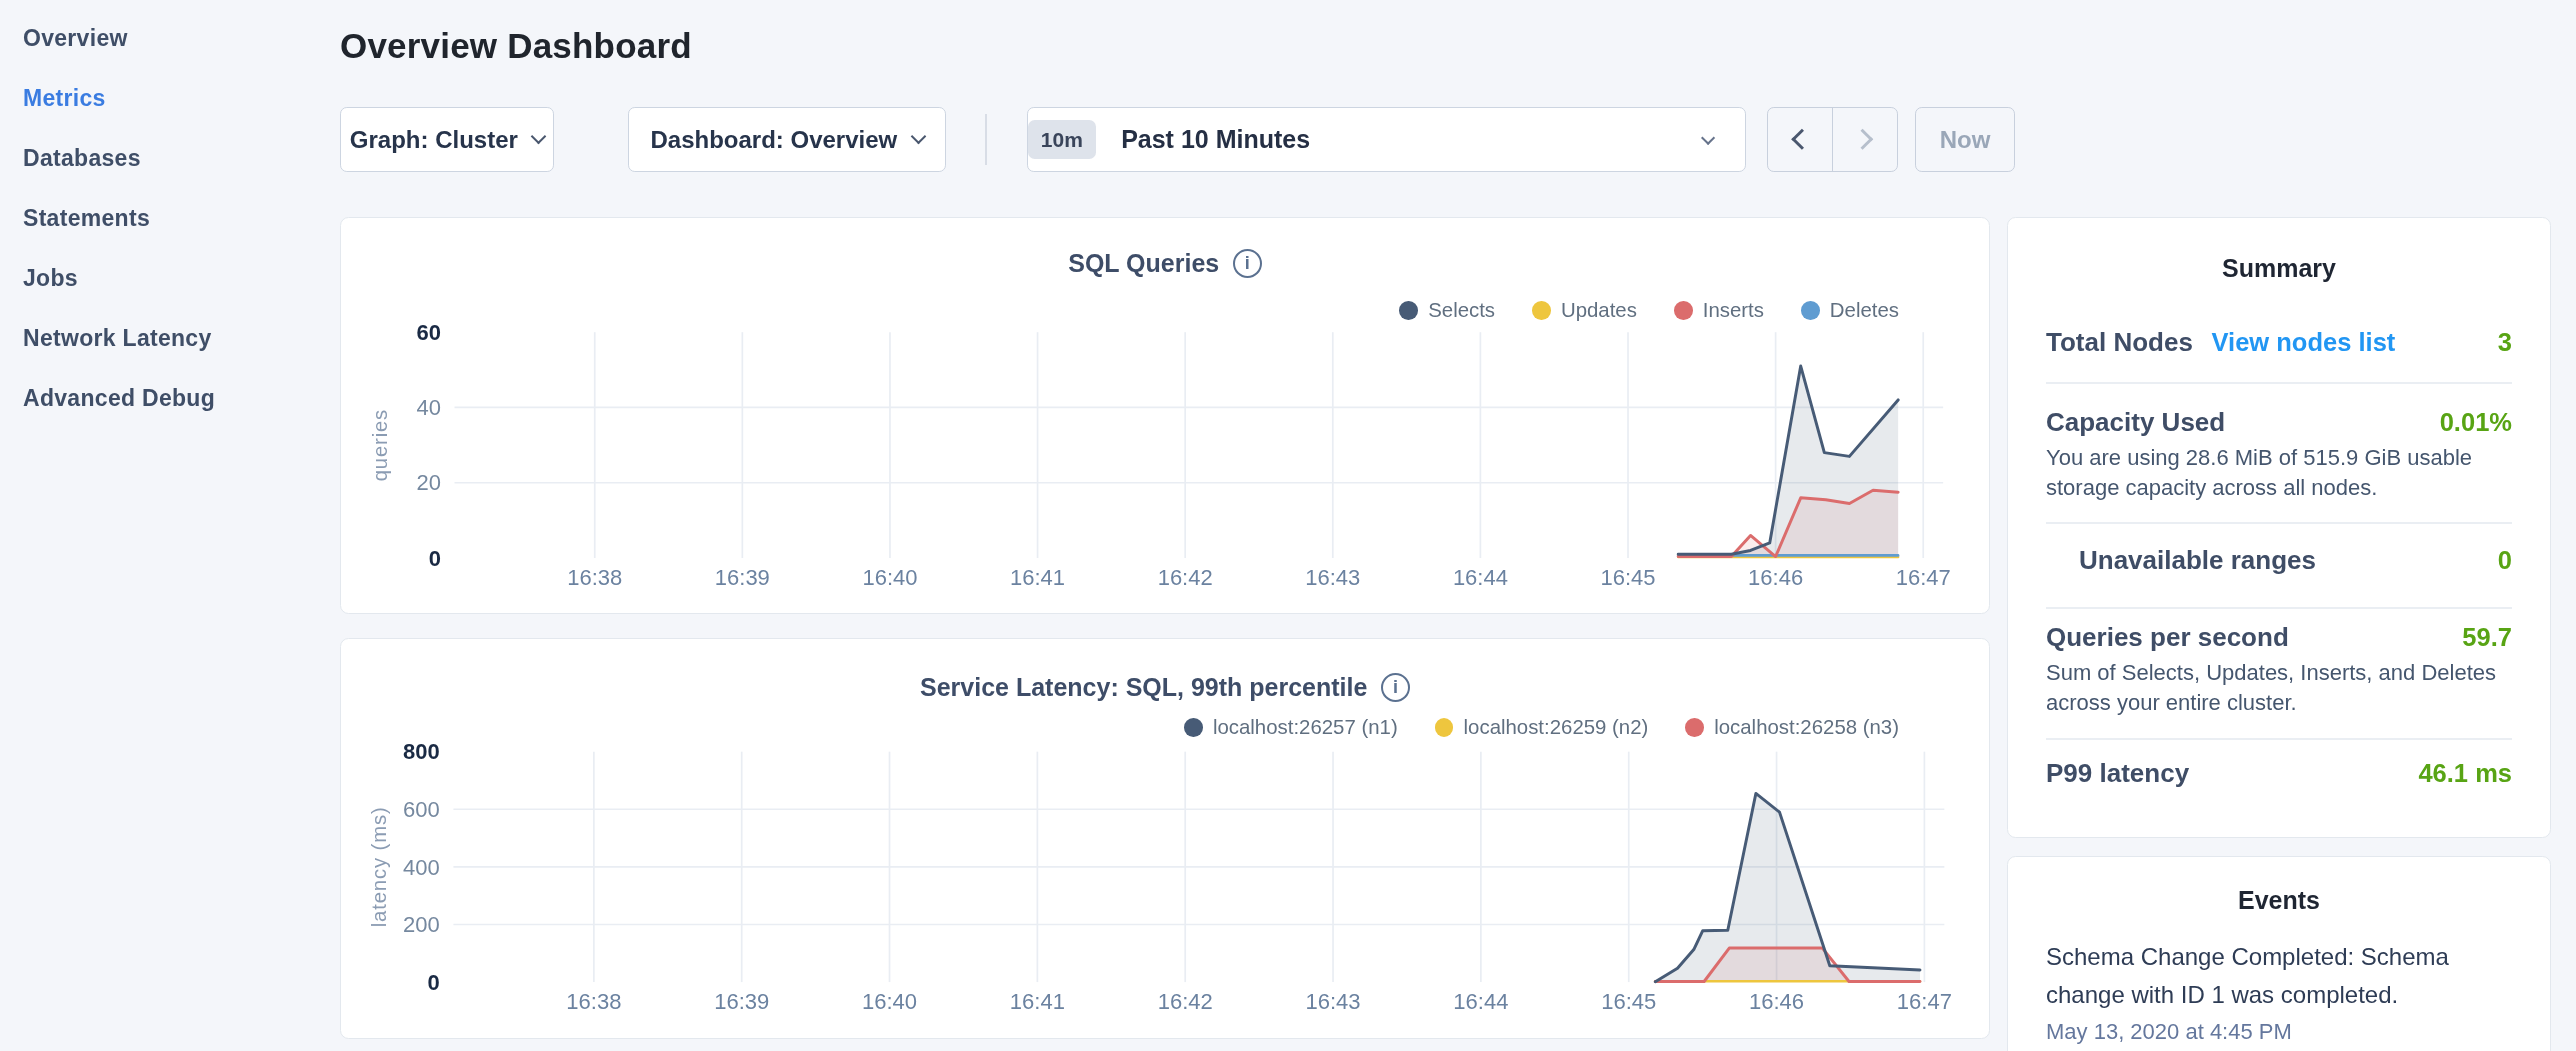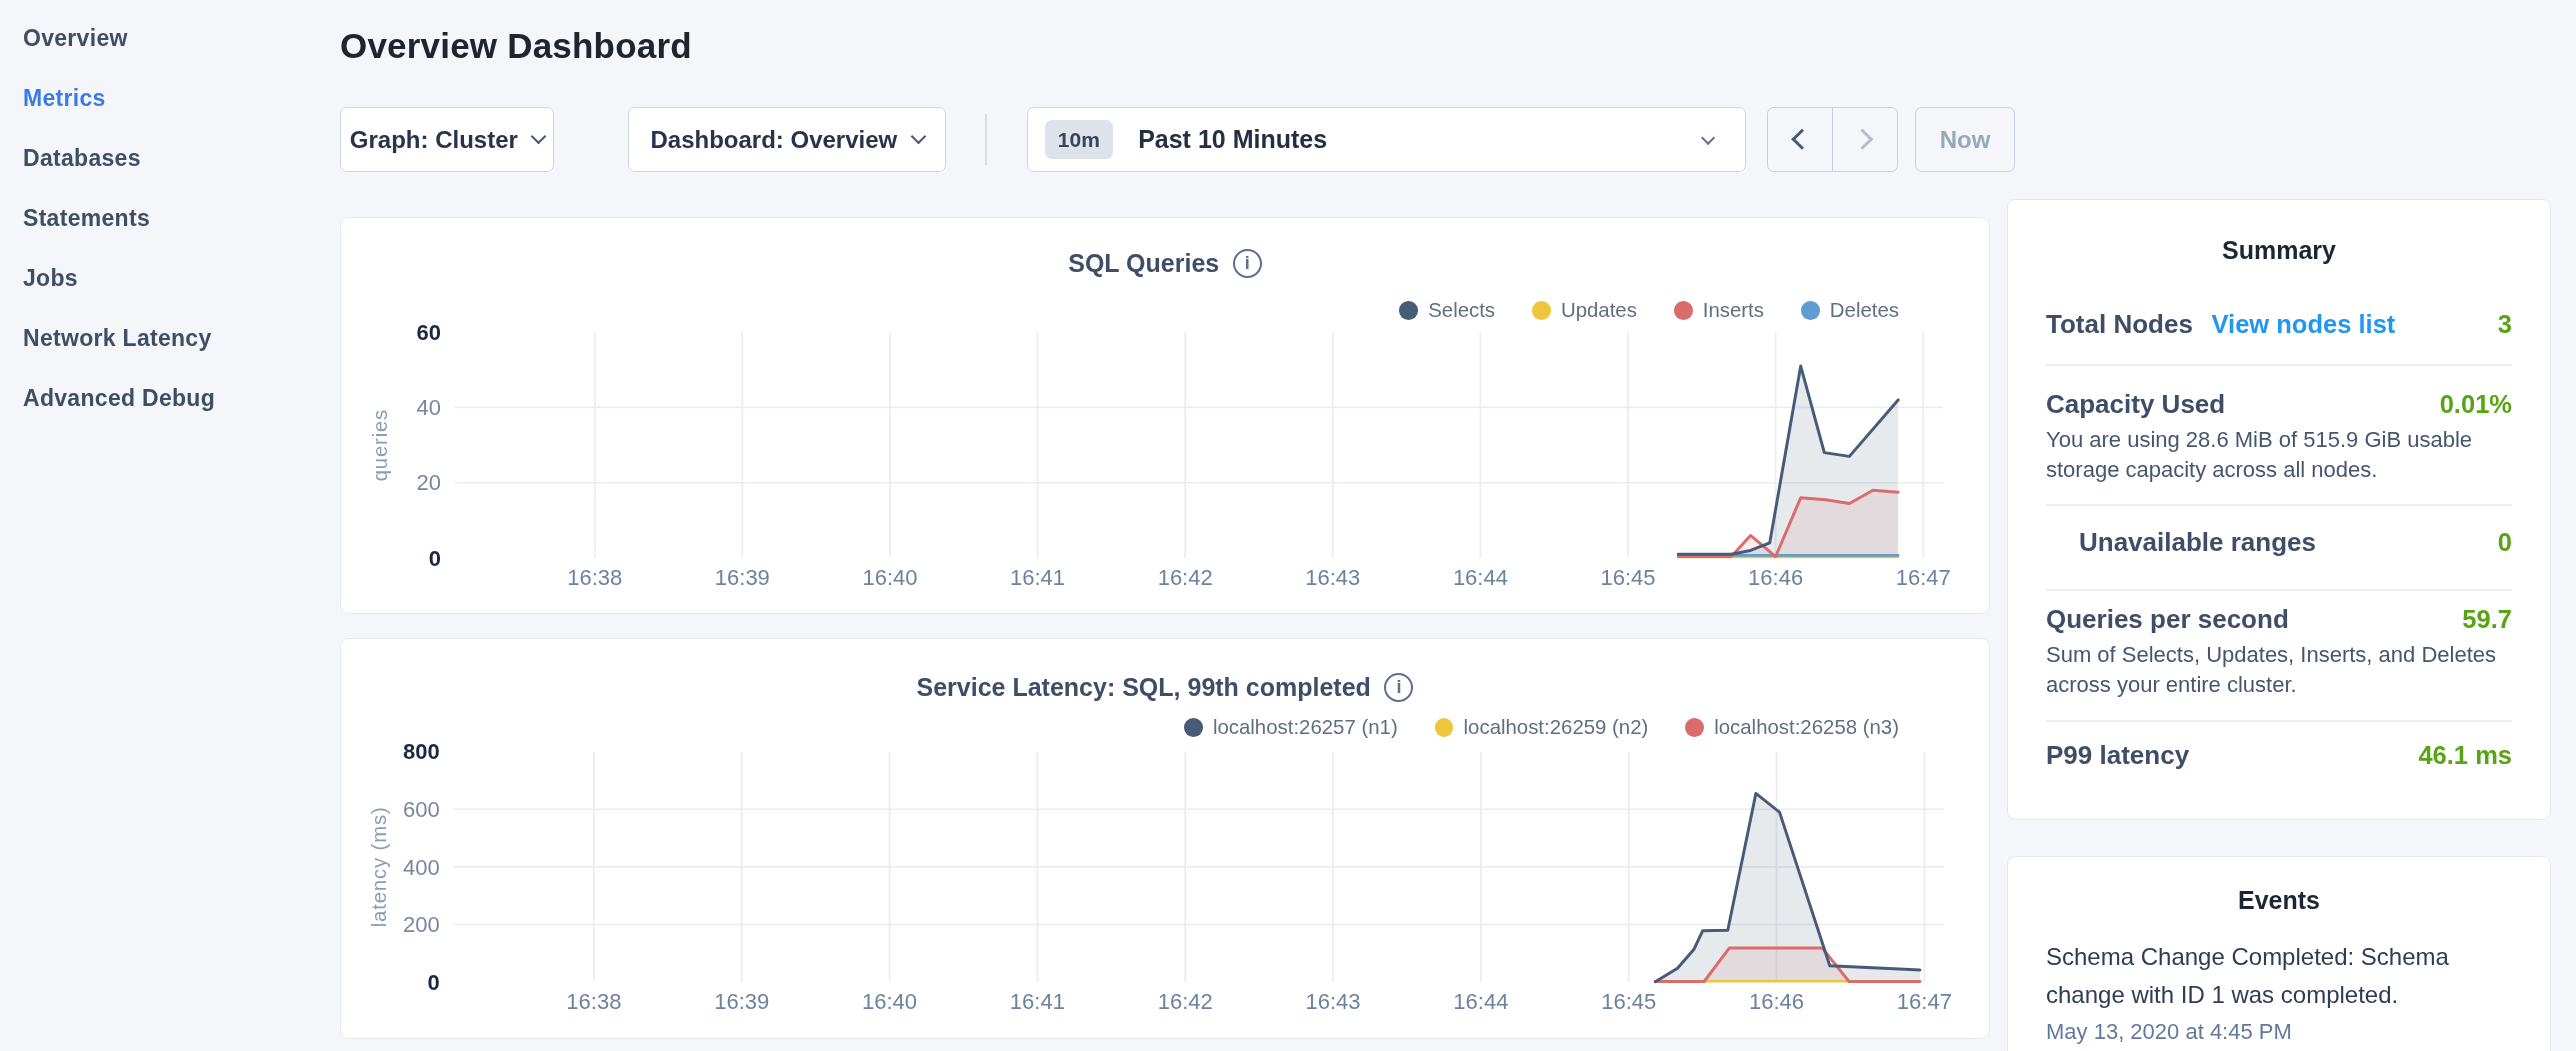--- a/index.html
+++ b/index.html
@@ -26,21 +26,21 @@
     display:flex; align-items:center; justify-content:center;
     font-size:24px; font-weight:700; color:#27344b; cursor:pointer;
   }
   .chev { display:inline-block; border-style:solid; border-color:#4a576e; border-width:0 2.6px 2.6px 0; }
   .chev.down  { width:11px; height:11px; transform:rotate(45deg); margin-left:15.3px; margin-top:-5.1px; }
   .chev.left  { width:14.5px; height:14.5px; transform:rotate(135deg); border-width:0 3.4px 3.4px 0; margin-left:5.1px; }
   .chev.right { width:14.5px; height:14.5px; transform:rotate(-45deg); border-width:0 3.4px 3.4px 0; margin-right:5.1px; }
   .toolbar-divider { position:absolute; left:985px; top:114px; width:1.7px; height:51px; background:#d8dde6; }
   .time-picker { position:absolute; left:1027px; top:107px; width:719px; height:65px; background:#fff;
     border:1.7px solid #cdd5e1; border-radius:6.8px; display:flex; align-items:center; cursor:pointer; }
-  .tw-badge { margin-left:17px; background:#dee3eb; border-radius:6.8px; padding:7.7px 12.8px;
+  .tw-badge { background:#dee3eb; border-radius:6.8px; padding:7.7px 12.8px;
     font-size:21px; font-weight:700; color:#39445a; }
   .tw-label { margin-left:25.5px; font-size:25px; font-weight:700; color:#252f44; }
   .tw-caret { position:absolute; right:32px; width:10.2px; height:10.2px; border-style:solid;
     border-color:#66738b; border-width:0 2.1px 2.1px 0; transform:rotate(45deg); margin-top:-3.4px; }
   .range-nav { position:absolute; left:1767px; top:107px; width:131px; height:65px;
     border:1.7px solid #c8d0dd; border-radius:6.8px; display:flex; }
   .range-nav .half { flex:1; display:flex; align-items:center; justify-content:center; cursor:pointer; }
   .range-nav .half:first-child { border-right:1.7px solid #c8d0dd; }
   .range-nav .disabled .chev { border-color:#b6bfcc; cursor:default; }
   .now-btn { position:absolute; left:1915px; top:107px; width:100px; height:65px;
@@ -56,21 +56,21 @@
   .chart-title { font-size:25px; font-weight:700; color:#3e4d68; }
   .info-icon { width:29px; height:29px; border:2.1px solid #5b7190; border-radius:50%;
     display:flex; align-items:center; justify-content:center;
     font-size:18px; font-weight:700; color:#5b7190; cursor:pointer; }
   .legend { position:absolute; right:90px; display:flex; gap:37px; }
   .legend-item { display:flex; align-items:center; gap:10.2px; font-size:20.4px; color:#606f80; }
   .legend-dot { width:18.7px; height:18.7px; border-radius:50%; }
   .chart-svg { position:absolute; left:0; top:0; width:100%; height:100%; }
   svg text { font-family:"Liberation Sans", sans-serif; }
   
-  .summary-card { left:2007px; top:199px; width:544px; height:621px; }
+  .summary-card { left:2007px; top:217px; width:544px; height:621px; }
   .events-card  { left:2007px; top:856px; width:544px; height:255px; }
   .card-heading { position:absolute; width:100%; text-align:center;
     font-size:25px; font-weight:700; color:#1f2633; }
   .srow { position:absolute; left:38px; right:38px; display:flex; align-items:baseline; }
   .srow .lbl { font-size:26px; font-weight:700; color:#3f4d66; }
   .srow .lnk { font-size:25.5px; font-weight:700; margin-left:18.7px; cursor:pointer; }
   .srow .val { margin-left:auto; font-size:25.5px; font-weight:700; }
   .sdesc { position:absolute; left:38px; right:34px; font-size:22px; line-height:30px; color:#45566e; }
   .sdivider { position:absolute; left:38px; right:38px; height:1.7px; background:#eaeef3; }
   .event-text { position:absolute; left:38px; right:34px; font-size:24px; line-height:38px; color:#2e3c55; }
@@ -216,21 +216,21 @@
       <text x="114" y="142" text-anchor="end" font-size="26" fill="#1a2a44" font-weight="bold">800</text>
       <text x="50" y="269" text-anchor="middle" font-size="24" fill="#8b9cb3" letter-spacing="1" transform="rotate(-90 50 269)">latency (ms)</text>
       <path d="M1548.8200297471492 405 L1548.8200297471492 403.98 L1861.2047595438773 403.98 L1861.2047595438773 405 Z" fill="#eec63e" fill-opacity="0.1" stroke="none"></path>
       <path d="M1548.8200297471492 405 L1548.8200297471492 404.32 L1606.4105106593952 404.32 L1636.078334159643 364.88 L1746.0237977193854 364.88 L1777.4367873078832 404.32 L1861.2047595438773 404.32 L1861.2047595438773 405 Z" fill="#db6c6c" fill-opacity="0.12" stroke="none"></path>
       <path d="M1548.8200297471492 405 L1548.8200297471492 404.66 L1574.9975210708974 388.67999999999995 L1594.194348041646 366.58000000000004 L1604.6653445711454 344.48 L1634.3331680713932 343.8 L1667.4913237481408 182.3 L1695.4139811601387 204.39999999999998 L1754.7496281606345 385.62 L1805.359444719881 388 L1861.2047595438773 390.72 L1861.2047595438773 405 Z" fill="#475b76" fill-opacity="0.13" stroke="none"></path>
       <path d="M1548.8200297471492 403.98 L1861.2047595438773 403.98" fill="none" stroke="#eec63e" stroke-width="3" stroke-linejoin="round" stroke-linecap="round"></path>
       <path d="M1548.8200297471492 404.32 L1606.4105106593952 404.32 L1636.078334159643 364.88 L1746.0237977193854 364.88 L1777.4367873078832 404.32 L1861.2047595438773 404.32" fill="none" stroke="#db6c6c" stroke-width="3.5" stroke-linejoin="round" stroke-linecap="round"></path>
       <path d="M1548.8200297471492 404.66 L1574.9975210708974 388.67999999999995 L1594.194348041646 366.58000000000004 L1604.6653445711454 344.48 L1634.3331680713932 343.8 L1667.4913237481408 182.3 L1695.4139811601387 204.39999999999998 L1754.7496281606345 385.62 L1805.359444719881 388 L1861.2047595438773 390.72" fill="none" stroke="#475b76" stroke-width="3.5" stroke-linejoin="round" stroke-linecap="round"></path>
     </svg>
   <div class="chart-title-row" style="top:34px;">
-    <span class="chart-title">Service Latency: SQL, 99th completed</span>
+    <span class="chart-title">Service Latency: SQL, 99th percentile</span>
     <span class="info-icon">i</span>
   </div>
   <div class="legend" id="legend-1" style="top:77px;">
       <span class="legend-item">
         <span class="legend-dot" style="background: rgb(71, 91, 118);"></span>
         <span>localhost:26257 (n1)</span>
       </span>
       <span class="legend-item">
         <span class="legend-dot" style="background: rgb(238, 198, 62);"></span>
         <span>localhost:26259 (n2)</span>

